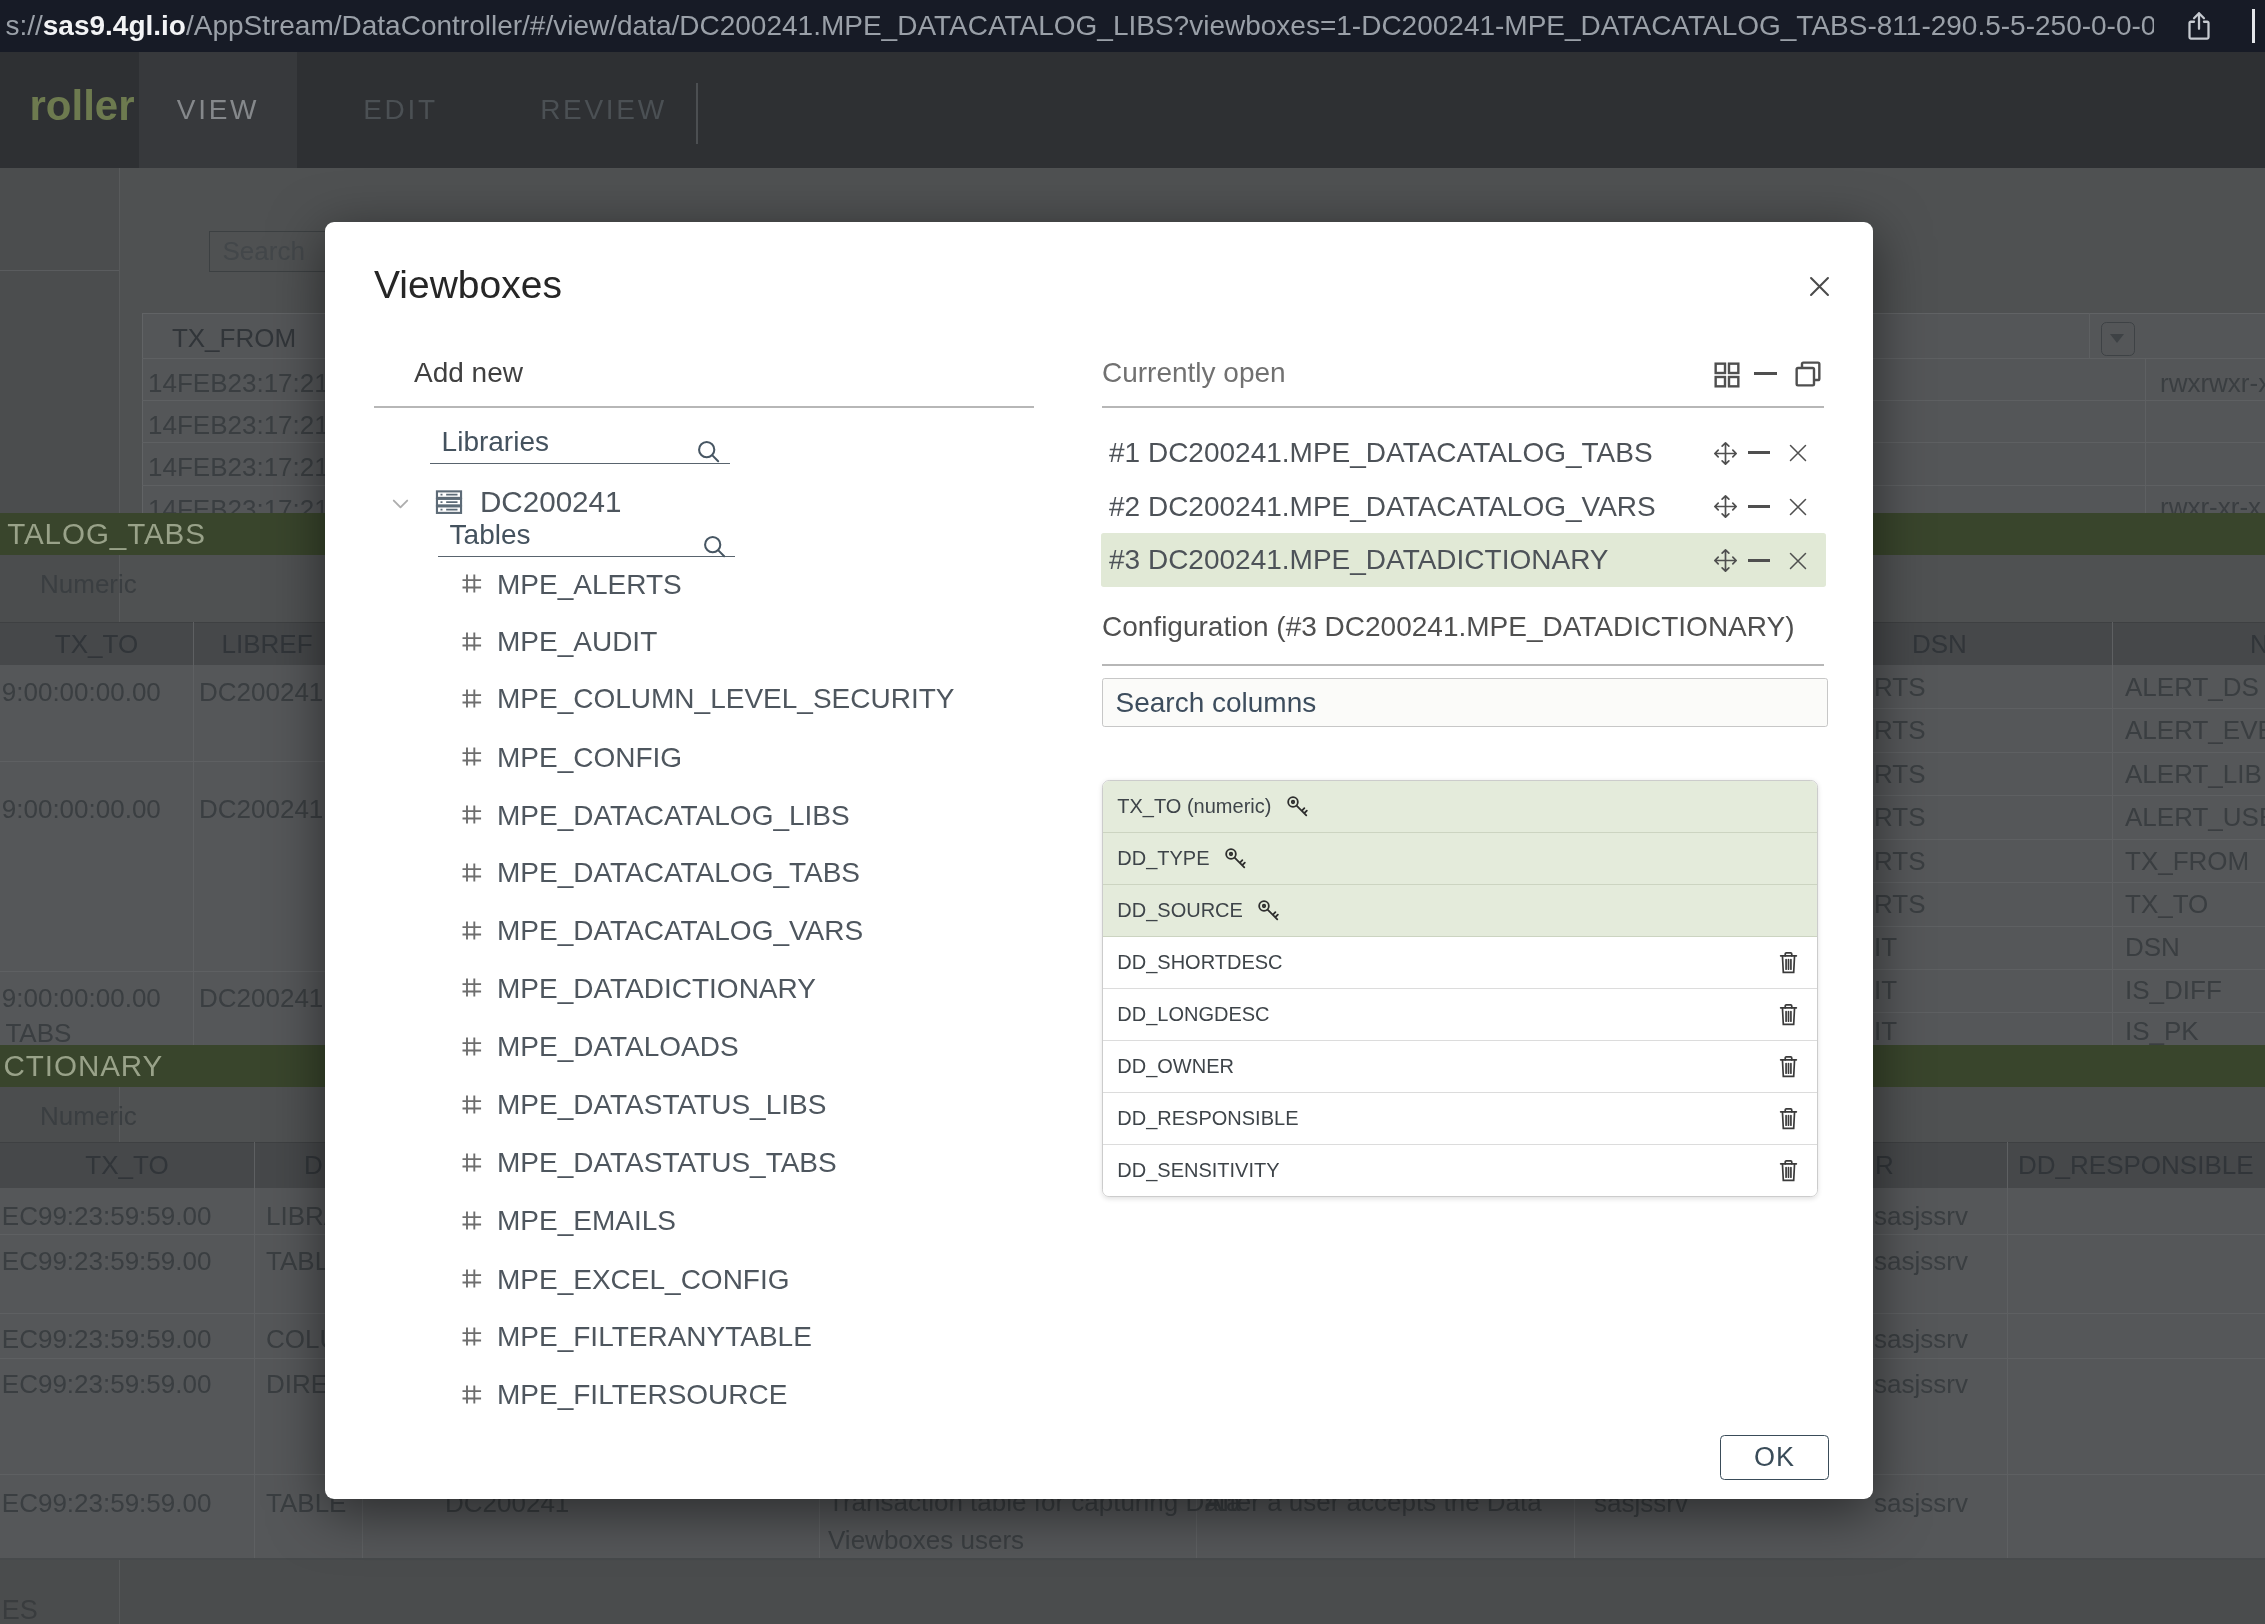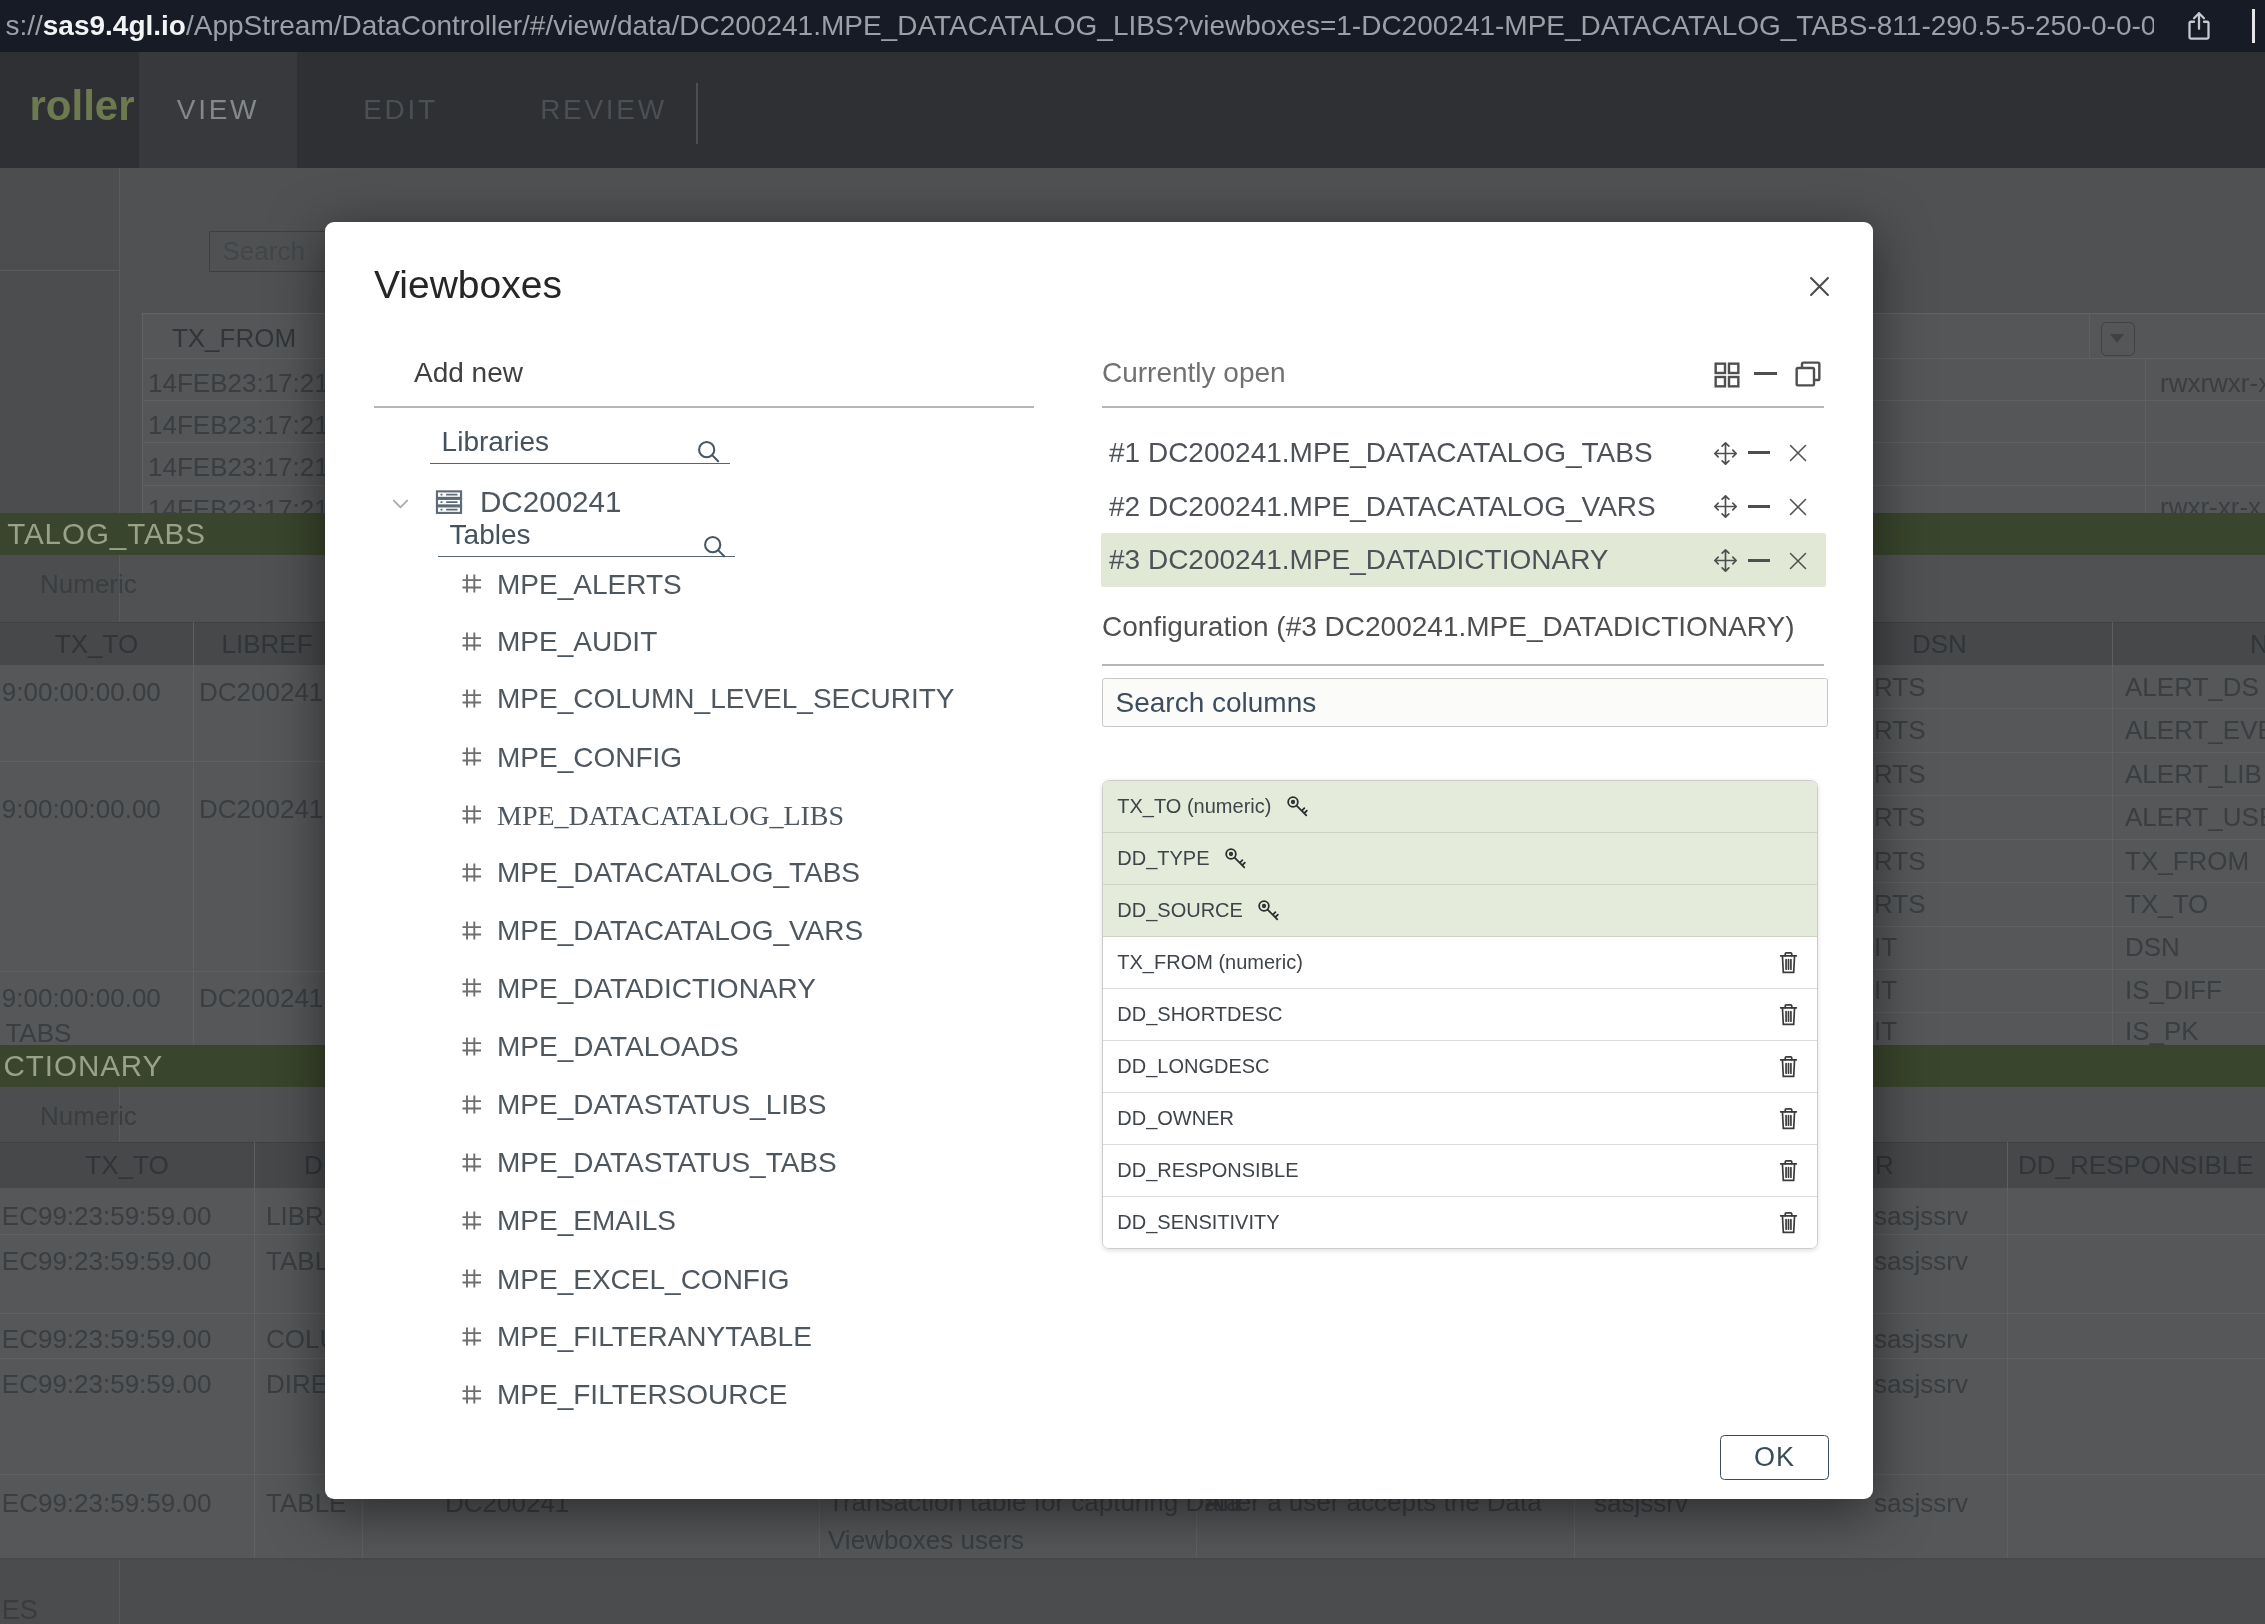--- a/index.html
+++ b/index.html
@@ -273,21 +273,21 @@
         <svg width="27" height="27" viewBox="0 0 24 24" fill="none" stroke="#6e6e6e" stroke-width="1.7">
           <path d="M8 4 V20 M14.5 4 V20 M4 9 H20.5 M4 15.5 H20.5"></path>
         </svg>
       </div>
     <div class="mt" style="left:172px; top:519px; color:#4e565e; cursor:pointer;">MPE_CONFIG</div>
     <div class="abs" style="left:133px; top:579px;">
         <svg width="27" height="27" viewBox="0 0 24 24" fill="none" stroke="#6e6e6e" stroke-width="1.7">
           <path d="M8 4 V20 M14.5 4 V20 M4 9 H20.5 M4 15.5 H20.5"></path>
         </svg>
       </div>
-    <div class="mt" style="left:172px; top:577px; color:#4e565e; cursor:pointer;font-family:Liberation Serif, serif;">MPE_DATACATALOG_LIBS</div>
+    <div class="mt" style="left:172px; top:577px; color:#4e565e; cursor:pointer;">MPE_DATACATALOG_LIBS</div>
     <div class="abs" style="left:133px; top:637px;">
         <svg width="27" height="27" viewBox="0 0 24 24" fill="none" stroke="#6e6e6e" stroke-width="1.7">
           <path d="M8 4 V20 M14.5 4 V20 M4 9 H20.5 M4 15.5 H20.5"></path>
         </svg>
       </div>
     <div class="mt" style="left:172px; top:634px; color:#4e565e; cursor:pointer;">MPE_DATACATALOG_TABS</div>
     <div class="abs" style="left:133px; top:695px;">
         <svg width="27" height="27" viewBox="0 0 24 24" fill="none" stroke="#6e6e6e" stroke-width="1.7">
           <path d="M8 4 V20 M14.5 4 V20 M4 9 H20.5 M4 15.5 H20.5"></path>
         </svg>
@@ -438,32 +438,20 @@
       <span style="margin-left:12.5px;">
           <svg width="27" height="27" viewBox="0 0 24 24" fill="none" stroke="#2e2e2e" stroke-width="1.6" stroke-linecap="round">
             <circle cx="8" cy="8" r="4.3"></circle>
             <circle cx="8" cy="8" r="1.1"></circle>
             <path d="M11.2 11.2 L19.8 19.8 M15.8 15.8 l2.3 -2.3 M18 18 l2.3 -2.3"></path>
           </svg>
         </span>
       <span class="grow"></span>
     </div>
     <div class="col-row">
-      <span>TX_FROM (numeric)</span>
-        <span class="grow"></span>
-      <span style="cursor:pointer;">
-          <svg width="29" height="29" viewBox="0 0 24 24" fill="none" stroke="#3a3a3a" stroke-width="1.4" stroke-linecap="round">
-            <path d="M5.5 6.5 h13"></path>
-            <path d="M9.3 6.5 V4.9 a0.9 0.9 0 0 1 0.9 -0.9 h3.6 a0.9 0.9 0 0 1 0.9 0.9 V6.5"></path>
-            <path d="M7 6.5 l0.7 13.7 h8.6 L17 6.5"></path>
-            <path d="M10 9.5 v8 M12 9.5 v8 M14 9.5 v8"></path>
-          </svg>
-        </span>
-    </div>
-    <div class="col-row">
       <span>DD_SHORTDESC</span>
         <span class="grow"></span>
       <span style="cursor:pointer;">
           <svg width="29" height="29" viewBox="0 0 24 24" fill="none" stroke="#3a3a3a" stroke-width="1.4" stroke-linecap="round">
             <path d="M5.5 6.5 h13"></path>
             <path d="M9.3 6.5 V4.9 a0.9 0.9 0 0 1 0.9 -0.9 h3.6 a0.9 0.9 0 0 1 0.9 0.9 V6.5"></path>
             <path d="M7 6.5 l0.7 13.7 h8.6 L17 6.5"></path>
             <path d="M10 9.5 v8 M12 9.5 v8 M14 9.5 v8"></path>
           </svg>
         </span>

